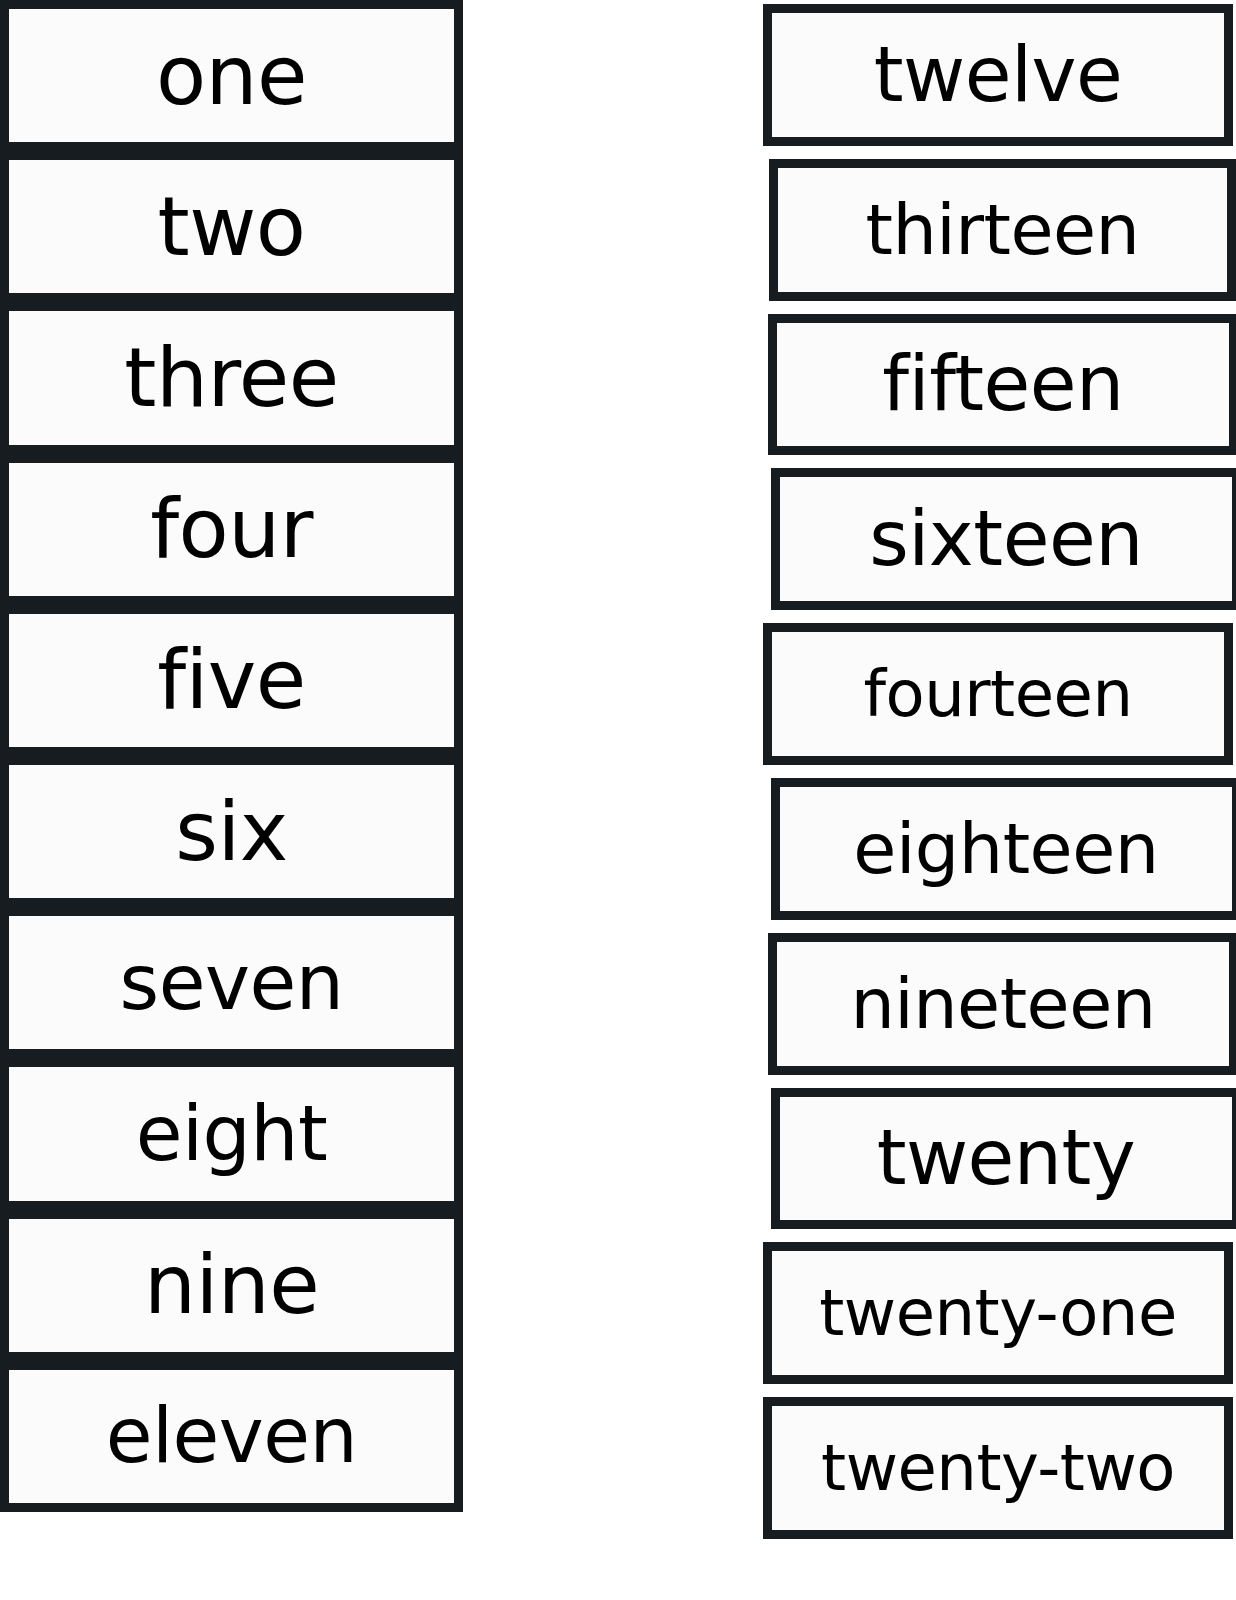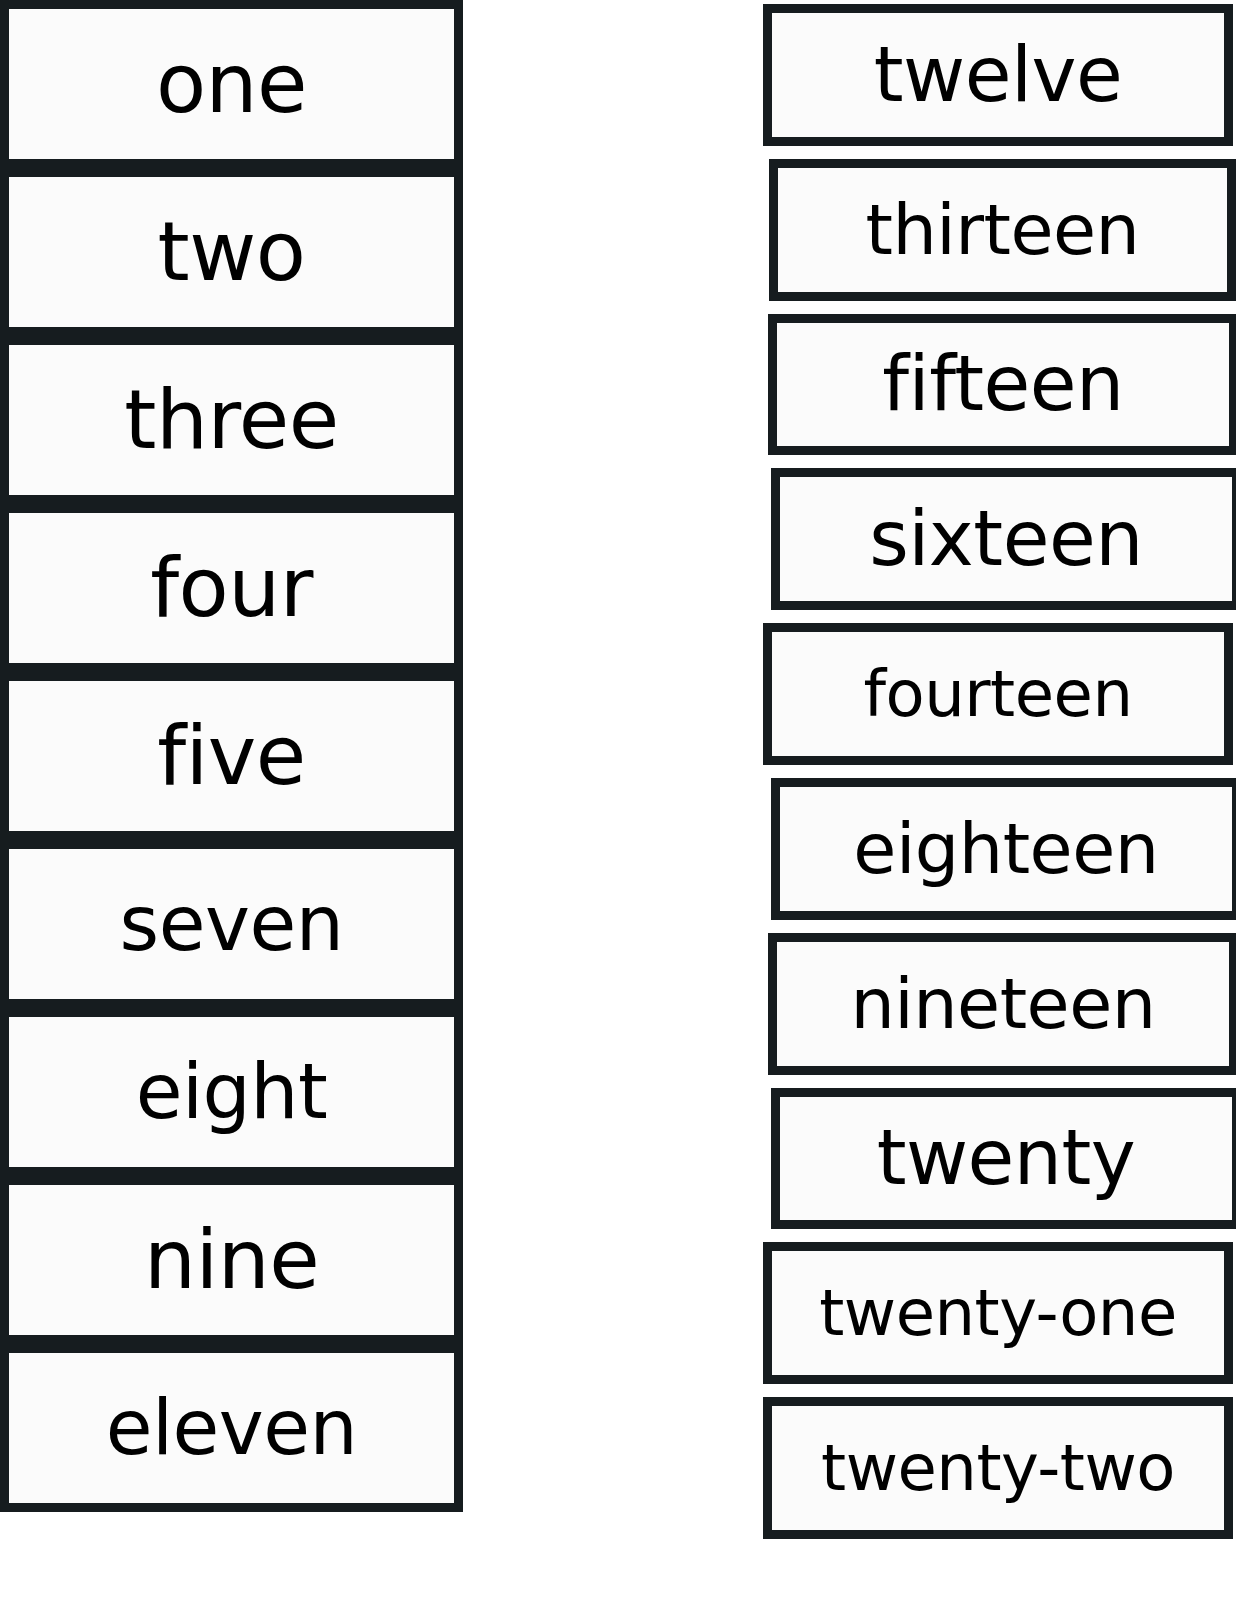--- a/index.html
+++ b/index.html
@@ -136,20 +136,25 @@
         <span class="word-label">four</span>
       </div>
     </div>
 
     <div class="word-card w-xl">
       <div class="card-face">
         <span class="word-label">five</span>
       </div>
     </div>
 
+    <div class="word-card w-xl">
+      <div class="card-face">
+        <span class="word-label">six</span>
+      </div>
+    </div>
 
     <div class="word-card w-lg">
       <div class="card-face">
         <span class="word-label">seven</span>
       </div>
     </div>
 
     <div class="word-card w-lg">
       <div class="card-face">
         <span class="word-label">eight</span>

